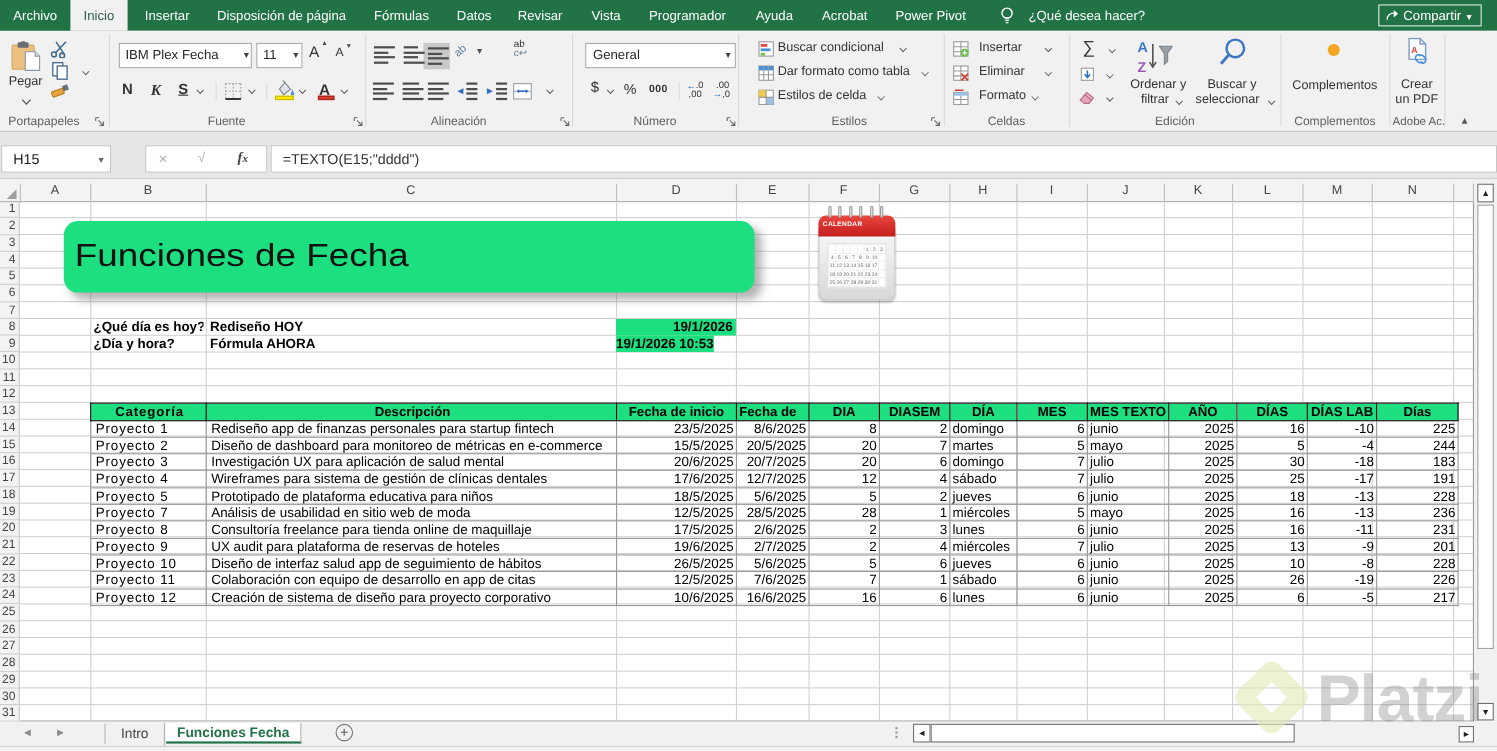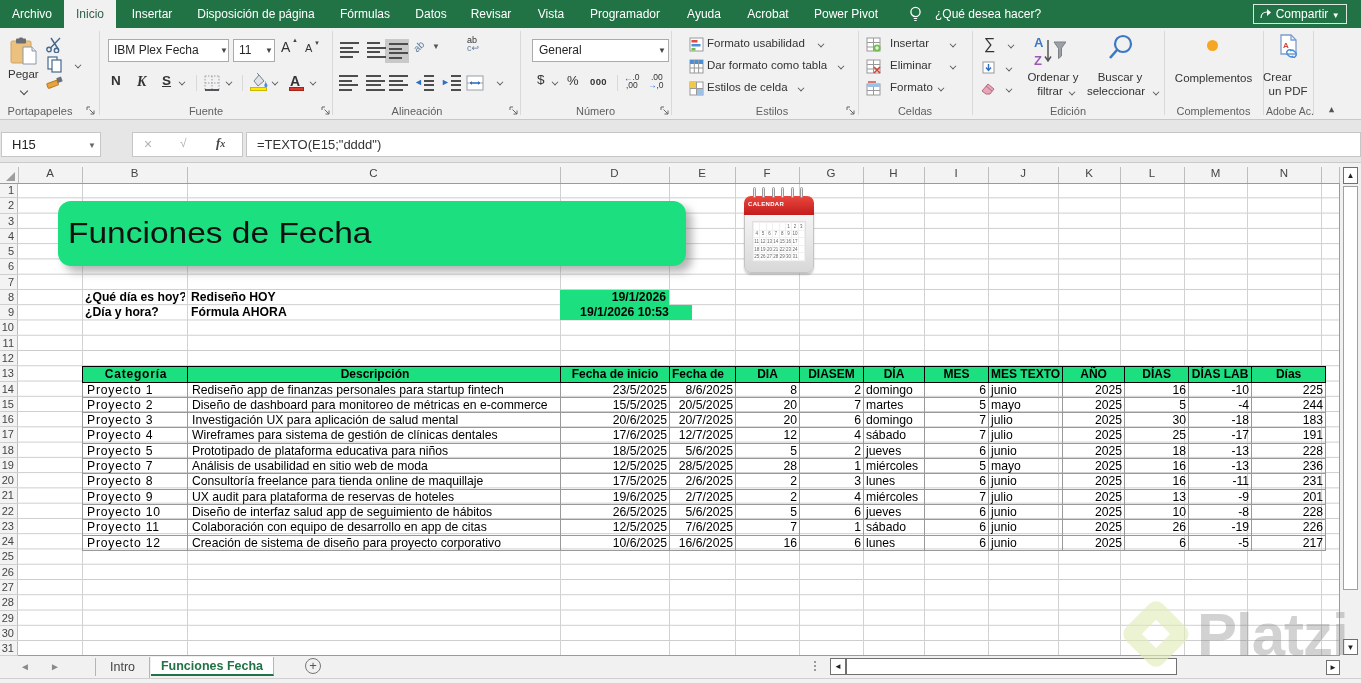--- a/index.html
+++ b/index.html
@@ -277,21 +277,21 @@
           </tr>
         </tbody>
       </table>
     </div>
 </div>
 <div class="ab cell b" style="left:85px;top:289.89px;width:100px">¿Qué día es hoy?</div>
 <div class="ab cell b" style="left:85px;top:305.16px;width:100px">¿Día y hora?</div>
 <div class="ab cell b" style="left:191px;top:289.89px;width:200px">Rediseño HOY</div>
 <div class="ab cell b" style="left:191px;top:305.16px;width:200px">Fórmula AHORA</div>
 <div class="ab cell b gr" style="left:560px;top:289.89px;width:109px;text-align:right;box-sizing:border-box;padding-right:3px">19/1/2026</div>
-<div class="ab cell b gr" style="left:560px;top:305.16px;width:132px;text-align:center;box-sizing:border-box;padding-right:3px">19/1/2026 10:53</div>
+<div class="ab cell b gr" style="left:560px;top:305.16px;width:89px;text-align:center;box-sizing:border-box;padding-right:3px">19/1/2026 10:53</div>
 <table id="dt" style="top:366.24px">
     <colgroup>
       <col style="width:105px">
       <col style="width:373px">
       <col style="width:109px">
       <col style="width:66px">
       <col style="width:64px">
       <col style="width:64px">
       <col style="width:61px">
       <col style="width:64px">
@@ -607,21 +607,21 @@
 <div class="ab" style="left:590px;top:76px;font-size:9.5px;color:#333;white-space:nowrap;font-weight:bold;letter-spacing:0.4px">000</div>
 <div class="ab" style="left:617px;top:75px;width:1px;height:16px;background:#d9d9d9"></div>
 <div class="ab" style="left:624px;top:74px;font-size:8.5px;color:#333;line-height:7px"><span style="color:#2f6fc4">←</span><span style="vertical-align:1px">.0</span><br><span style="margin-left:2px">,00</span></div>
 <div class="ab" style="left:648px;top:74px;font-size:8.5px;color:#333;line-height:7px"><span style="margin-left:3px;vertical-align:1px">.00</span><br><span style="color:#2f6fc4">→</span><span>,0</span></div>
 <svg class="ab" style="left:689px;top:37px" width="15" height="15" viewBox="0 0 15 15">
 <rect x="1" y="1" width="13" height="13" fill="#fff" stroke="#999"></rect>
 <rect x="2.5" y="3" width="6" height="2.5" fill="#e04a3f"></rect>
     <rect x="2.5" y="7" width="9" height="2.5" fill="#4a90d9"></rect>
     <rect x="2.5" y="11" width="4" height="2.5" fill="#6fbf4a"></rect>
   </svg>
-<div class="ab" style="left:707px;top:37px;font-size:11.5px;color:#333;white-space:nowrap;">Formato usabilidad</div>
+<div class="ab" style="left:707px;top:37px;font-size:11.5px;color:#333;white-space:nowrap;">Buscar condicional</div>
 <div class="ab" style="left:818px;top:41px;width:5px;height:5px;border-right:1.4px solid #555;border-bottom:1.4px solid #555;transform:rotate(45deg) scale(0.8);transform-origin:center"></div>
 <svg class="ab" style="left:689px;top:59px" width="15" height="15" viewBox="0 0 15 15">
 <rect x="1" y="1" width="13" height="13" fill="#fff" stroke="#999"></rect>
     <rect x="1" y="1" width="13" height="4" fill="#4a90d9"></rect>
 <path d="M1 9h13M5.3 1v13M9.6 1v13" stroke="#999"></path>
   </svg>
 <div class="ab" style="left:707px;top:59px;font-size:11.5px;color:#333;white-space:nowrap;">Dar formato como tabla</div>
 <div class="ab" style="left:838px;top:63px;width:5px;height:5px;border-right:1.4px solid #555;border-bottom:1.4px solid #555;transform:rotate(45deg) scale(0.8);transform-origin:center"></div>
 <svg class="ab" style="left:689px;top:81px" width="15" height="15" viewBox="0 0 15 15">
 <rect x="1" y="1" width="13" height="13" fill="#fff" stroke="#999"></rect>
@@ -684,21 +684,21 @@
 <div class="ab" style="left:1153px;top:89px;width:5px;height:5px;border-right:1.4px solid #555;border-bottom:1.4px solid #555;transform:rotate(45deg) scale(0.8);transform-origin:center"></div>
 <div class="ab" style="left:1207px;top:40px;width:11px;height:11px;border-radius:50%;background:#f5a623"></div>
 <div class="ab" style="left:1164px;top:72px;font-size:11.5px;color:#333;white-space:nowrap;width:99px;text-align:center">Complementos</div>
 <svg class="ab" style="left:1277px;top:34px" width="24" height="26" viewBox="0 0 24 26">
 <path d="M4 1h10l5 5v14H4z" fill="#fff" stroke="#7c9ccb" stroke-width="1.3"></path>
 <path d="M14 1v5h5" fill="none" stroke="#7c9ccb" stroke-width="1.3"></path>
 <text x="6" y="14" font-size="8" font-weight="bold" fill="#d04437" font-family="Liberation Sans">A</text>
 <path d="M13 17a3 3 0 014 0l2 2a3 3 0 01-4 4" fill="none" stroke="#4a90d9" stroke-width="1.5"></path>
 <path d="M16 22a3 3 0 01-4 0l-2-2a3 3 0 014-4" fill="none" stroke="#4a90d9" stroke-width="1.5"></path>
   </svg>
-<div class="ab" style="left:1263px;top:71px;font-size:11.5px;color:#333;white-space:nowrap;width:50px;text-align:left">Crear</div>
+<div class="ab" style="left:1263px;top:71px;font-size:11.5px;color:#333;white-space:nowrap;width:50px;text-align:center">Crear</div>
 <div class="ab" style="left:1263px;top:85px;font-size:11.5px;color:#333;white-space:nowrap;width:50px;text-align:center">un PDF</div>
 <div class="ab" style="left:1266px;top:104px;width:48px;height:14px;line-height:14px;font-size:10.5px;color:#5f5f5f;overflow:hidden;white-space:nowrap">Adobe Ac...</div>
 <div class="ab" style="left:1327px;top:105px;font-size:9px;color:#555;transform:rotate(180deg)">▼</div>
 <svg class="ab" style="left:86px;top:106px" width="10" height="10" viewBox="0 0 10 10">
 <path d="M1 1h3M1 1v3" stroke="#666" fill="none"></path>
     <path d="M3.5 3.5L8 8M8 4.5V8H4.5" stroke="#666" fill="none"></path>
   </svg>
 <svg class="ab" style="left:321px;top:106px" width="10" height="10" viewBox="0 0 10 10">
 <path d="M1 1h3M1 1v3" stroke="#666" fill="none"></path>
     <path d="M3.5 3.5L8 8M8 4.5V8H4.5" stroke="#666" fill="none"></path>

